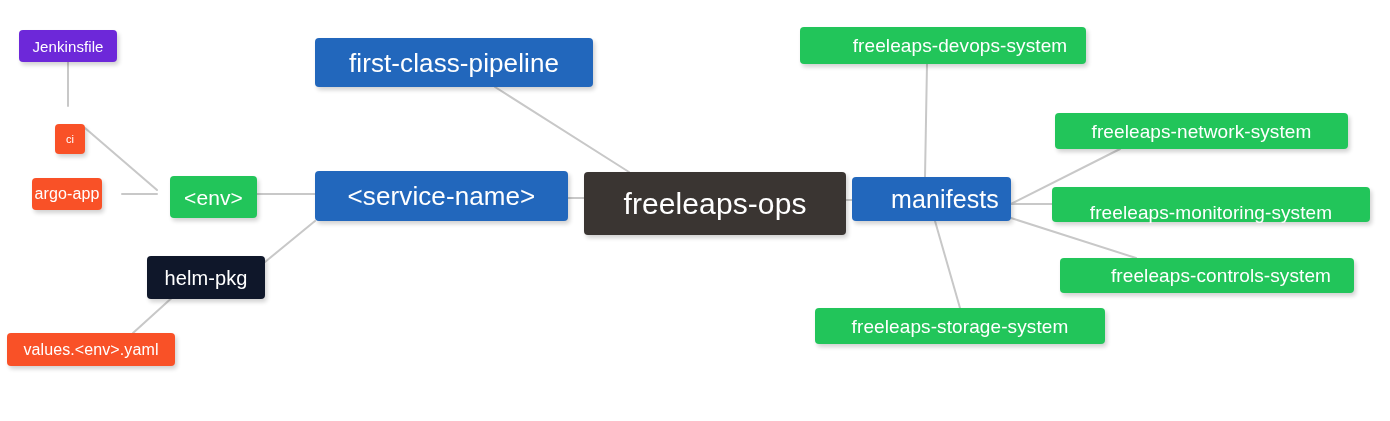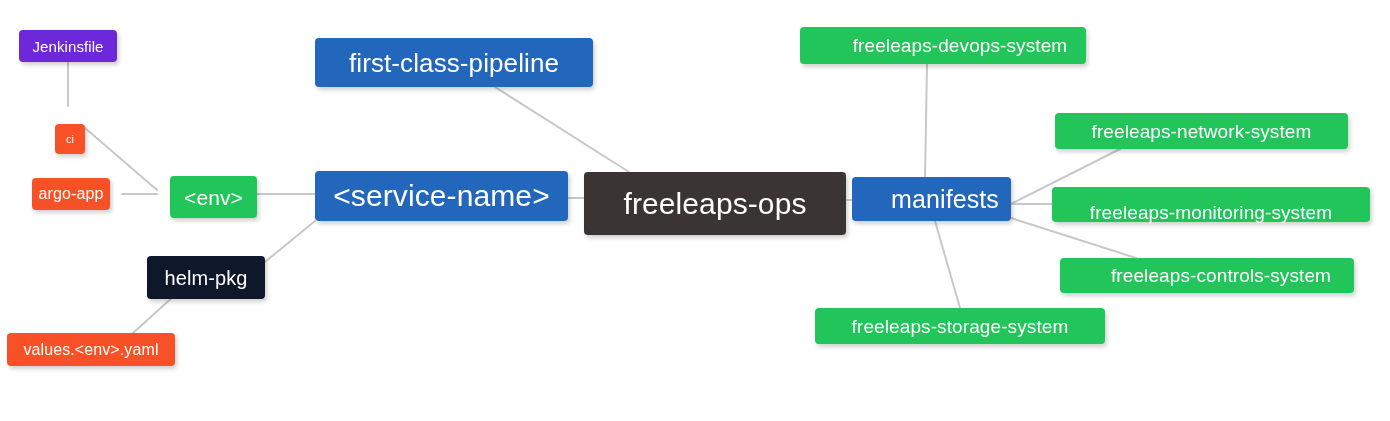--- a/index.html
+++ b/index.html
@@ -66,36 +66,36 @@
       <line x1="1011" y1="204" x2="1052" y2="204" stroke="#c8c8c8" stroke-width="2" stroke-linecap="round"></line>
       <line x1="1011" y1="218" x2="1136" y2="258" stroke="#c8c8c8" stroke-width="2" stroke-linecap="round"></line>
       <line x1="935" y1="221" x2="960" y2="308" stroke="#c8c8c8" stroke-width="2" stroke-linecap="round"></line>
     </svg>
 <div class="node" style="left: 19px; top: 30px; width: 98px; height: 32px; background: #6d28d9; font-size: 15px;">
       <span class="node-label">Jenkinsfile</span>
     </div>
     <div class="node" style="left: 55px; top: 92px; width: 30px; height: 30px; background: rgb(249, 81, 39); font-size: 11px; margin-top: 32px;">
       <span class="node-label">ci</span>
     </div>
-    <div class="node" style="left: 32px; top: 178px; width: 78px; height: 32px; background: rgb(249, 81, 39); font-size: 16px;">
+    <div class="node" style="left: 32px; top: 178px; width: 70px; height: 32px; background: rgb(249, 81, 39); font-size: 16px;">
       <span class="node-label">argo-app</span>
     </div>
     <div class="node" style="left: 170px; top: 176px; width: 87px; height: 42px; background: rgb(34, 197, 90); font-size: 21px;">
       <span class="node-label">&lt;env&gt;</span>
     </div>
     <div class="node" style="left: 147px; top: 256px; width: 118px; height: 43px; background: #0f172a; font-size: 20px;">
       <span class="node-label">helm-pkg</span>
     </div>
     <div class="node" style="left: 7px; top: 333px; width: 168px; height: 33px; background: rgb(249, 81, 39); font-size: 16px;">
       <span class="node-label">values.&lt;env&gt;.yaml</span>
     </div>
     <div class="node" style="left: 315px; top: 38px; width: 278px; height: 49px; background: rgb(34, 103, 188); font-size: 26px; text-align: center;">
       <span class="node-label">first-class-pipeline</span>
     </div>
-    <div class="node" style="left: 315px; top: 171px; width: 253px; height: 50px; background: rgb(34, 103, 188); font-size: 30px;">
+    <div class="node" style="left: 315px; top: 171px; width: 253px; height: 50px; background: rgb(34, 103, 188); font-size: 26px;">
       <span class="node-label">&lt;service-name&gt;</span>
     </div>
     <div class="node" style="left: 584px; top: 172px; width: 262px; height: 63px; background: rgb(58, 53, 50); font-size: 30px;">
       <span class="node-label">freeleaps-ops</span>
     </div>
     <div class="node" style="left: 852px; top: 177px; width: 159px; height: 44px; background: rgb(34, 103, 188); font-size: 25px; padding-left: 27px;">
       <span class="node-label">manifests</span>
     </div>
     <div class="node" style="left: 800px; top: 27px; width: 286px; height: 37px; background: rgb(34, 197, 90); font-size: 19px; padding-left: 34px;">
       <span class="node-label">freeleaps-devops-system</span>

